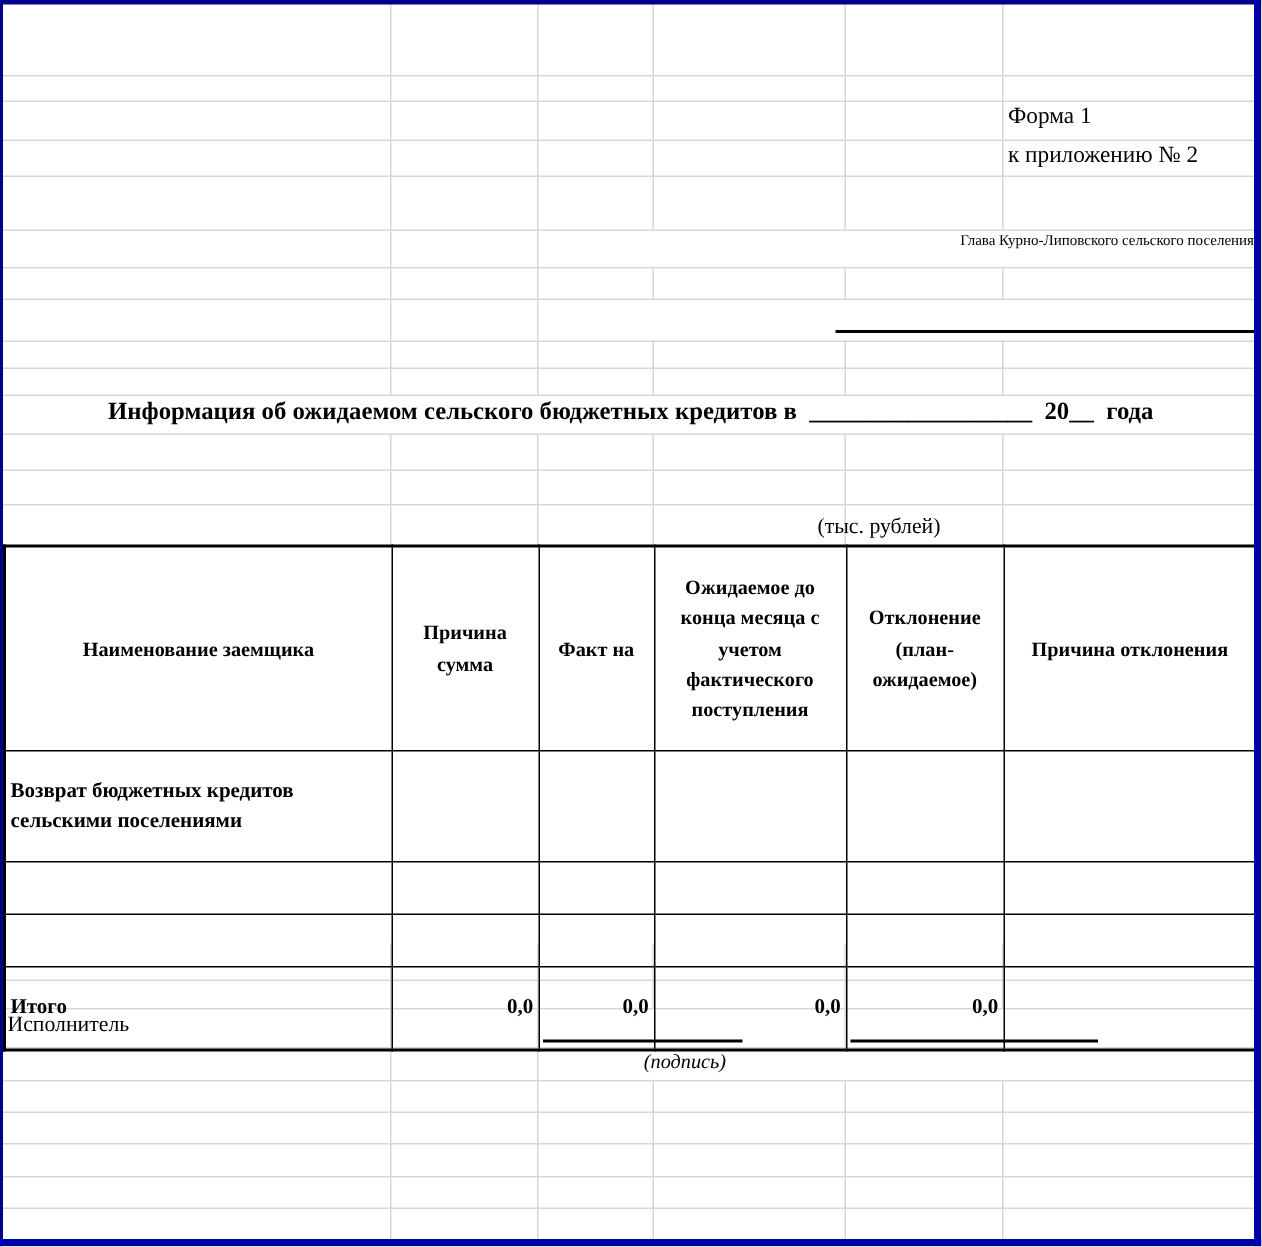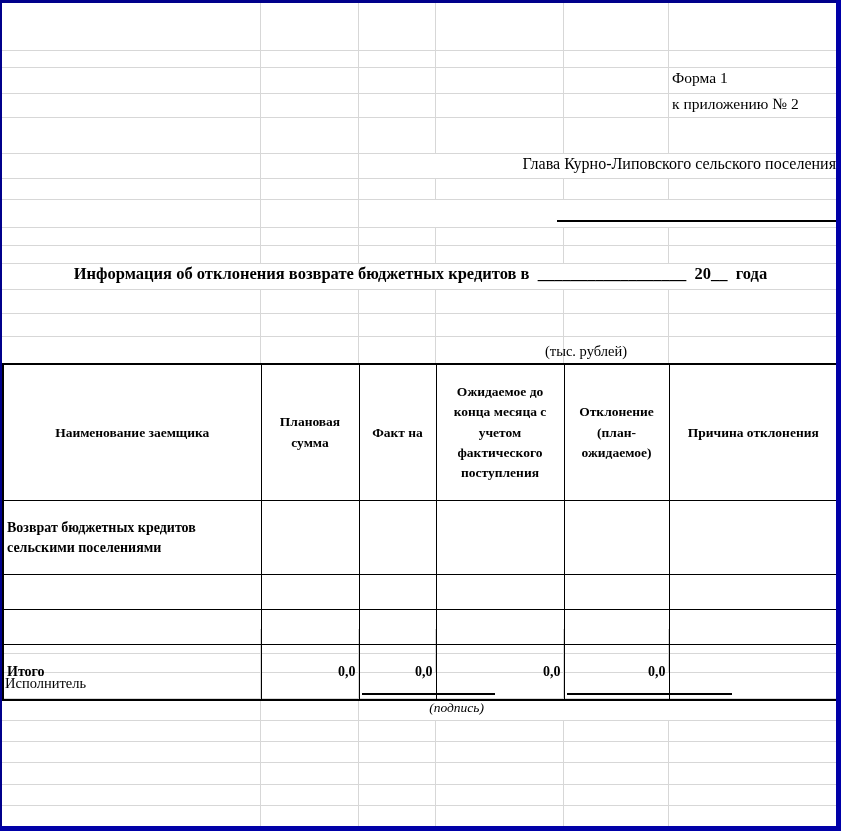--- a/index.html
+++ b/index.html
@@ -10,21 +10,21 @@
   
   #grid{position:absolute;inset:0;z-index:1;}
   .gl{position:absolute;background:#d7d7d7;}
   .layer{position:absolute;z-index:2;}
   #page-border div{position:absolute;z-index:5;}
 
   
   .txt{position:absolute;z-index:2;white-space:nowrap;}
   .form-label{left:672px;top:69px;font-size:15.5px;}
   .appendix-label{left:672px;top:95px;font-size:15.5px;}
-  .approver{right:5px;top:155px;font-size:16px;}
+  .approver{right:5px;top:155px;font-size:10px;}
   .sig-top{left:557px;top:200px;width:281px;height:20px;border-bottom:2px solid #000;}
   .doc-title{left:0;top:264px;width:841px;text-align:center;font-size:16.5px;font-weight:bold;white-space:pre;}
   .units{left:500px;top:343px;width:172px;text-align:center;font-size:14.5px;}
 
   
   table.main{
     position:absolute;left:2px;top:363px;z-index:2;
     border-collapse:collapse;table-layout:fixed;width:835px;
     font-family:"Liberation Serif","DejaVu Serif",serif;
   }
@@ -105,37 +105,37 @@
       <div class="gl" style="left: 563px; top: 720px; width: 1px; height: 106px; background: rgb(215, 215, 215);"></div>
       <div class="gl" style="left: 668px; top: 720px; width: 1px; height: 106px; background: rgb(215, 215, 215);"></div>
     </div>
 
   <div class="txt form-label">Форма 1</div>
   <div class="txt appendix-label">к приложению № 2</div>
 
   <div class="txt approver">Глава Курно-Липовского сельского поселения</div>
   <div class="sig-top layer"></div>
 
-  <div class="txt doc-title">Информация об отклонения возврате бюджетных кредитов в  __________________  20__  года</div>
+  <div class="txt doc-title">Информация об ожидаемом сельского бюджетных кредитов в  __________________  20__  года</div>
 
   <div class="txt units">(тыс. рублей)</div>
 
   <table class="main">
     <colgroup>
       <col style="width:258px">
         <col style="width:98px">
         <col style="width:77px">
       <col style="width:128px">
         <col style="width:105px">
         <col style="width:169px">
     </colgroup>
     <tbody>
         <tr style="height:105px">
       <th class="hdr">Наименование заемщика</th>
-      <th class="hdr">Плановая сумма</th>
+      <th class="hdr">Причина сумма</th>
       <th class="hdr">Факт на</th>
       <th class="hdr">Ожидаемое до конца месяца с учетом фактического поступления</th>
       <th class="hdr">Отклонение (план-ожидаемое)</th>
       <th class="hdr">Причина отклонения</th>
     </tr>
     <tr style="height:42px">
       <td class="lbl">Возврат бюджетных кредитов сельскими поселениями</td>
       <td class="cell"></td>
       <td class="cell"></td>
       <td class="cell"></td>

